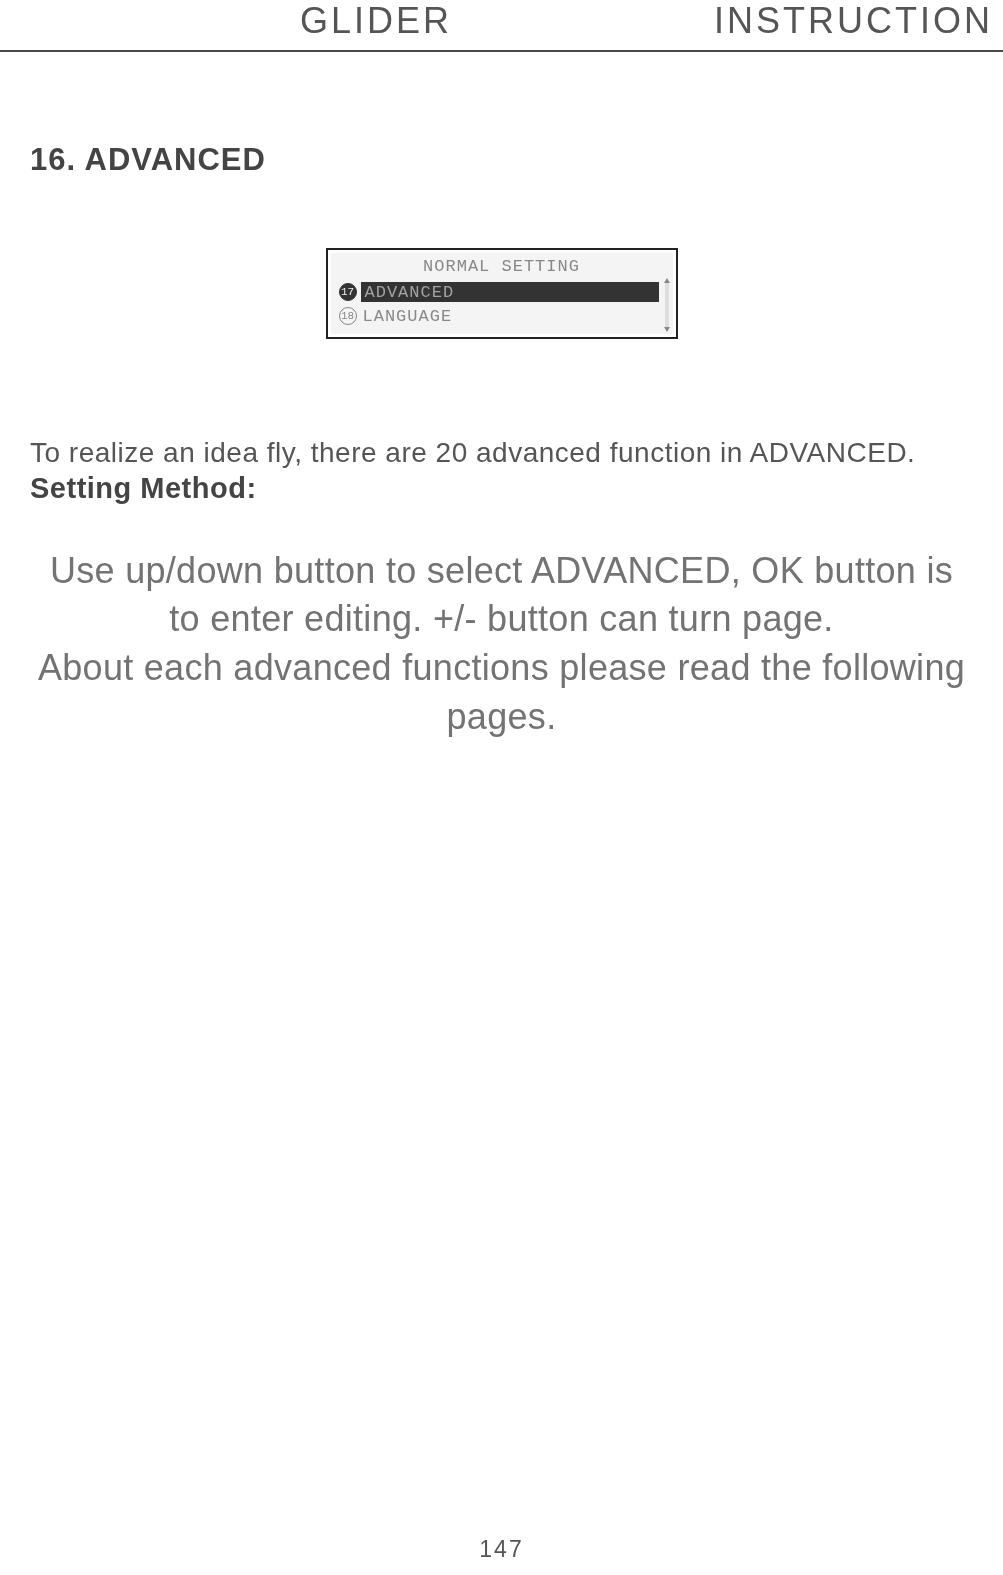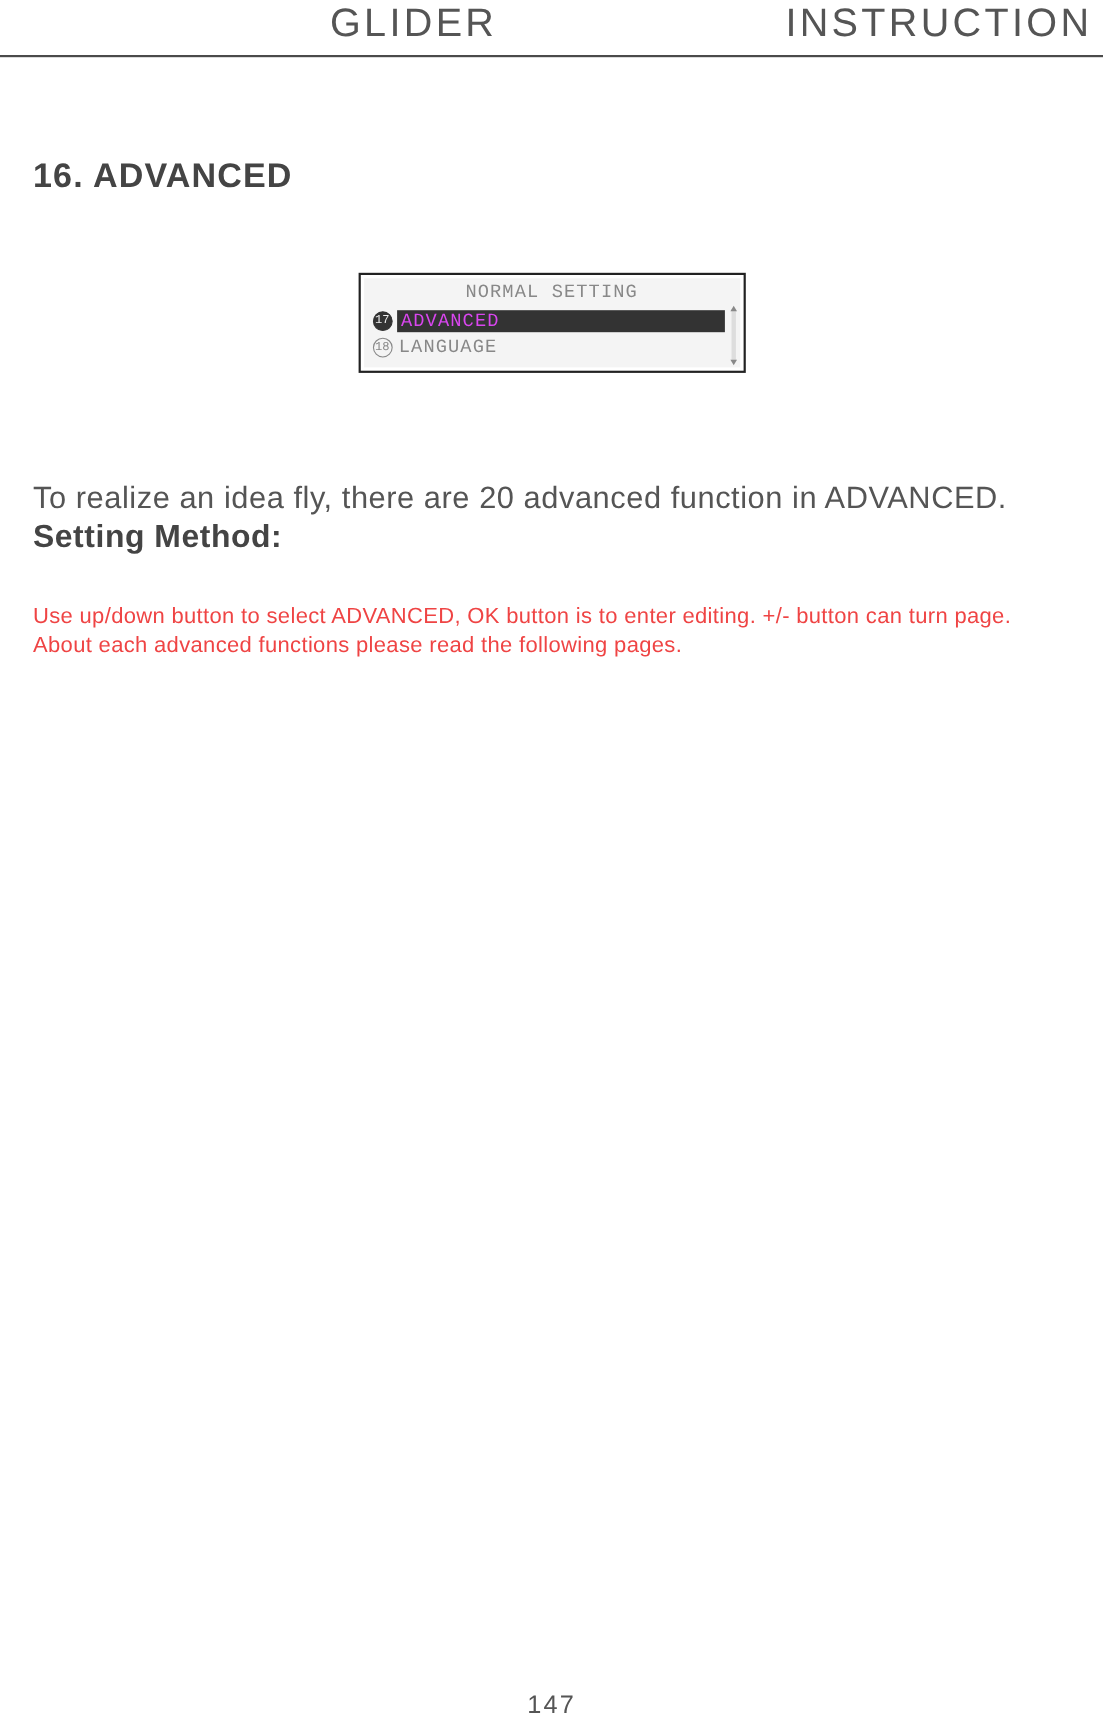--- a/index.html
+++ b/index.html
@@ -86,21 +86,21 @@
     }
     .lcd-label {
       font-family: 'Courier New', monospace;
       font-size: 17px;
       letter-spacing: 1px;
       color: #888;
       padding-left: 2px;
     }
     .lcd-label.selected {
       background: #333;
-      color: #d946ef;
+      color: #a3a3a3;
       padding: 0 4px;
       flex: 1;
       margin-right: 6px;
       height: 20px;
       display: flex;
       align-items: center;
     }
     .lcd-scrollbar {
       position: absolute;
       right: 4px;
@@ -139,24 +139,25 @@
       letter-spacing: 0.5px;
     }
     .subsection-title {
       font-size: 29px;
       font-weight: bold;
       color: #444;
       margin-bottom: 42px;
       letter-spacing: 0.5px;
     }
     .method-text {
-      font-size: 20px;
+      font-size: 36px;
       line-height: 1.35;
-      color: #ef4444;
+      color: #737373;
       letter-spacing: 0.3px;
+      text-align: center;
     }
     .page-number {
       position: absolute;
       bottom: 12px;
       left: 50%;
       transform: translateX(-50%);
       font-size: 23px;
       color: #555;
       letter-spacing: 2px;
     }

